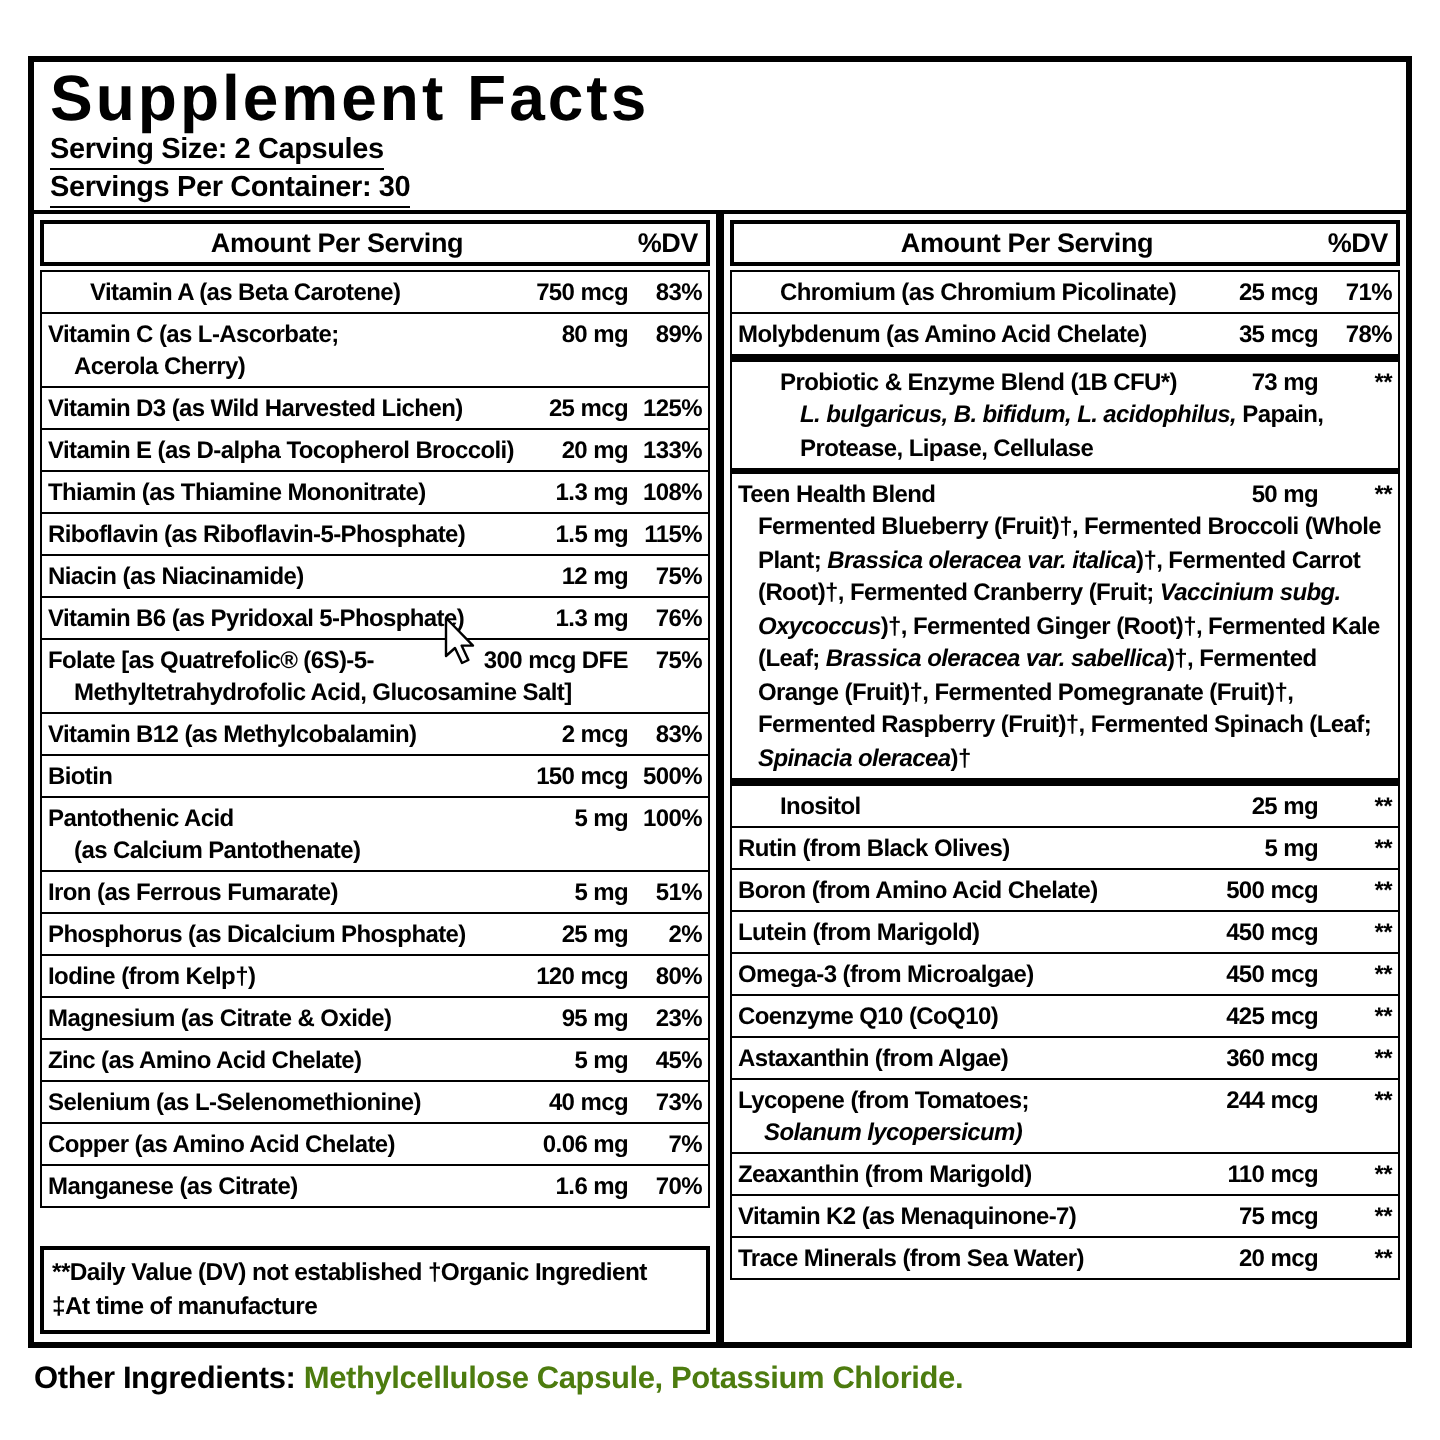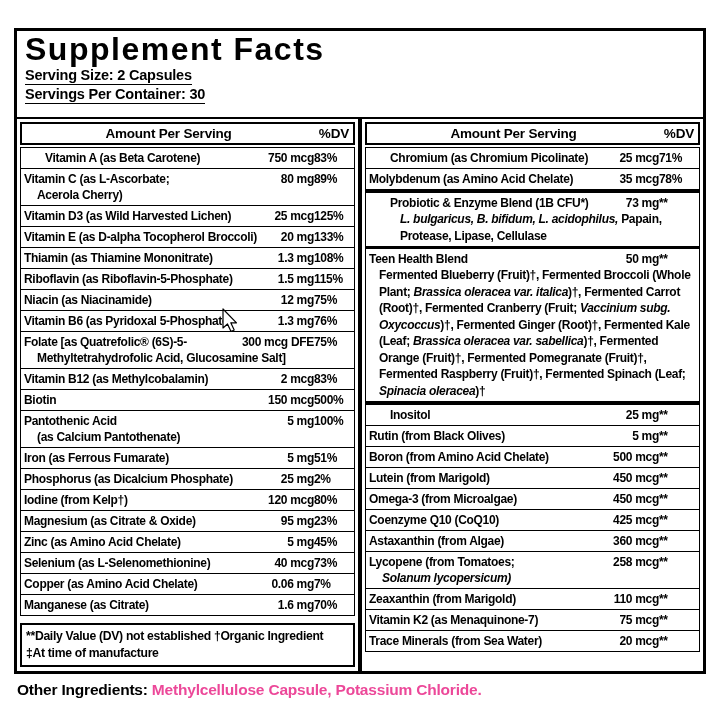--- a/index.html
+++ b/index.html
@@ -6,21 +6,21 @@
   body{
     width:720px;height:720px;position:relative;background:#ffffff;
     font-family:"Liberation Sans", sans-serif;color:#000;
     -webkit-font-smoothing:antialiased;
   }
   .label-box{
     position:absolute;left:14px;top:28px;width:692px;height:646px;
     border:3px solid #000;box-sizing:border-box;background:#fff;
     display:flex;flex-direction:column;
   }
-  .header-zone{padding:1px 8px 0 8px;height:86px;box-sizing:border-box;}
+  .header-zone{padding:1px 8px 0 8px;height:74px;box-sizing:border-box;}
   .title{font-size:32px;font-weight:800;letter-spacing:1.5px;line-height:34px;white-space:nowrap;}
   .serving-line{font-size:14.5px;font-weight:700;line-height:18px;}
   .serving-line span{display:inline-block;border-bottom:1.5px solid #000;letter-spacing:-0.2px;}
   .columns{flex:1;display:flex;border-top:2px solid #000;min-height:0;}
   .col{flex:1;padding:3px 3px 4px 3px;display:flex;flex-direction:column;min-width:0;box-sizing:border-box;}
   .divider{width:4px;background:#000;}
   .col-head{
     border:2px solid #000;display:flex;align-items:center;
     font-weight:700;font-size:13.5px;letter-spacing:-0.2px;
     padding:2px 4px;margin-bottom:2px;
@@ -30,35 +30,35 @@
   .rows{display:flex;flex-direction:column;}
   .row{
     border:1px solid #000;margin-top:-1px;
     padding:2px 3px;font-size:12px;font-weight:700;letter-spacing:-0.3px;line-height:16px;
   }
   .row:first-child{margin-top:0;padding-left:24px;}
   .row.thick{border-top:3px solid #000;}
   .l1{display:flex;}
   .rname{flex:1;padding-right:3px;min-width:0;}
   .ramt{white-space:nowrap;text-align:right;}
-  .rdv{width:37px;text-align:left;white-space:nowrap;}
+  .rdv{width:37px;text-align:right;white-space:nowrap;}
   .l2{padding-left:13px;}
   .it{font-style:italic;}
   .desc{padding-left:10px;line-height:16.5px;}
   .desc i{font-style:italic;}
   .footnote{
     margin-top:auto;border:2px solid #000;
     padding:3px 4px;font-size:12.2px;font-weight:700;letter-spacing:-0.3px;line-height:17px;
   }
   .other{
     position:absolute;left:17px;top:681px;width:690px;
     font-size:15.5px;font-weight:700;letter-spacing:-0.2px;white-space:nowrap;
   }
   .oi-label{color:#000;}
-  .oi-text{color:#ec4899;}
+  .oi-text{color:#4d7c0f;}
   .cursor{position:absolute;left:222px;top:308px;width:18px;height:27px;z-index:10;}
 </style>
 </head>
 <body>
 
 <div class="label-box">
   <div class="header-zone">
     <div class="title">Supplement Facts</div>
     <div class="serving-line"><span>Serving Size: 2 Capsules</span></div>
     <div class="serving-line"><span>Servings Per Container: 30</span></div>
@@ -372,21 +372,21 @@
       <span class="rname">Astaxanthin (from Algae)</span>
       <span class="ramt">360 mcg</span>
       <span class="rdv">**</span>
     </div>
 
   </div>
 
   <div class="row">
     <div class="l1">
       <span class="rname">Lycopene (from Tomatoes;</span>
-      <span class="ramt">258 mcg</span>
+      <span class="ramt">244 mcg</span>
       <span class="rdv">**</span>
     </div>
     <div class="l2">
       <span class="it">Solanum lycopersicum)</span>
     </div>
   </div>
 
   <div class="row">
     <div class="l1">
       <span class="rname">Zeaxanthin (from Marigold)</span>

